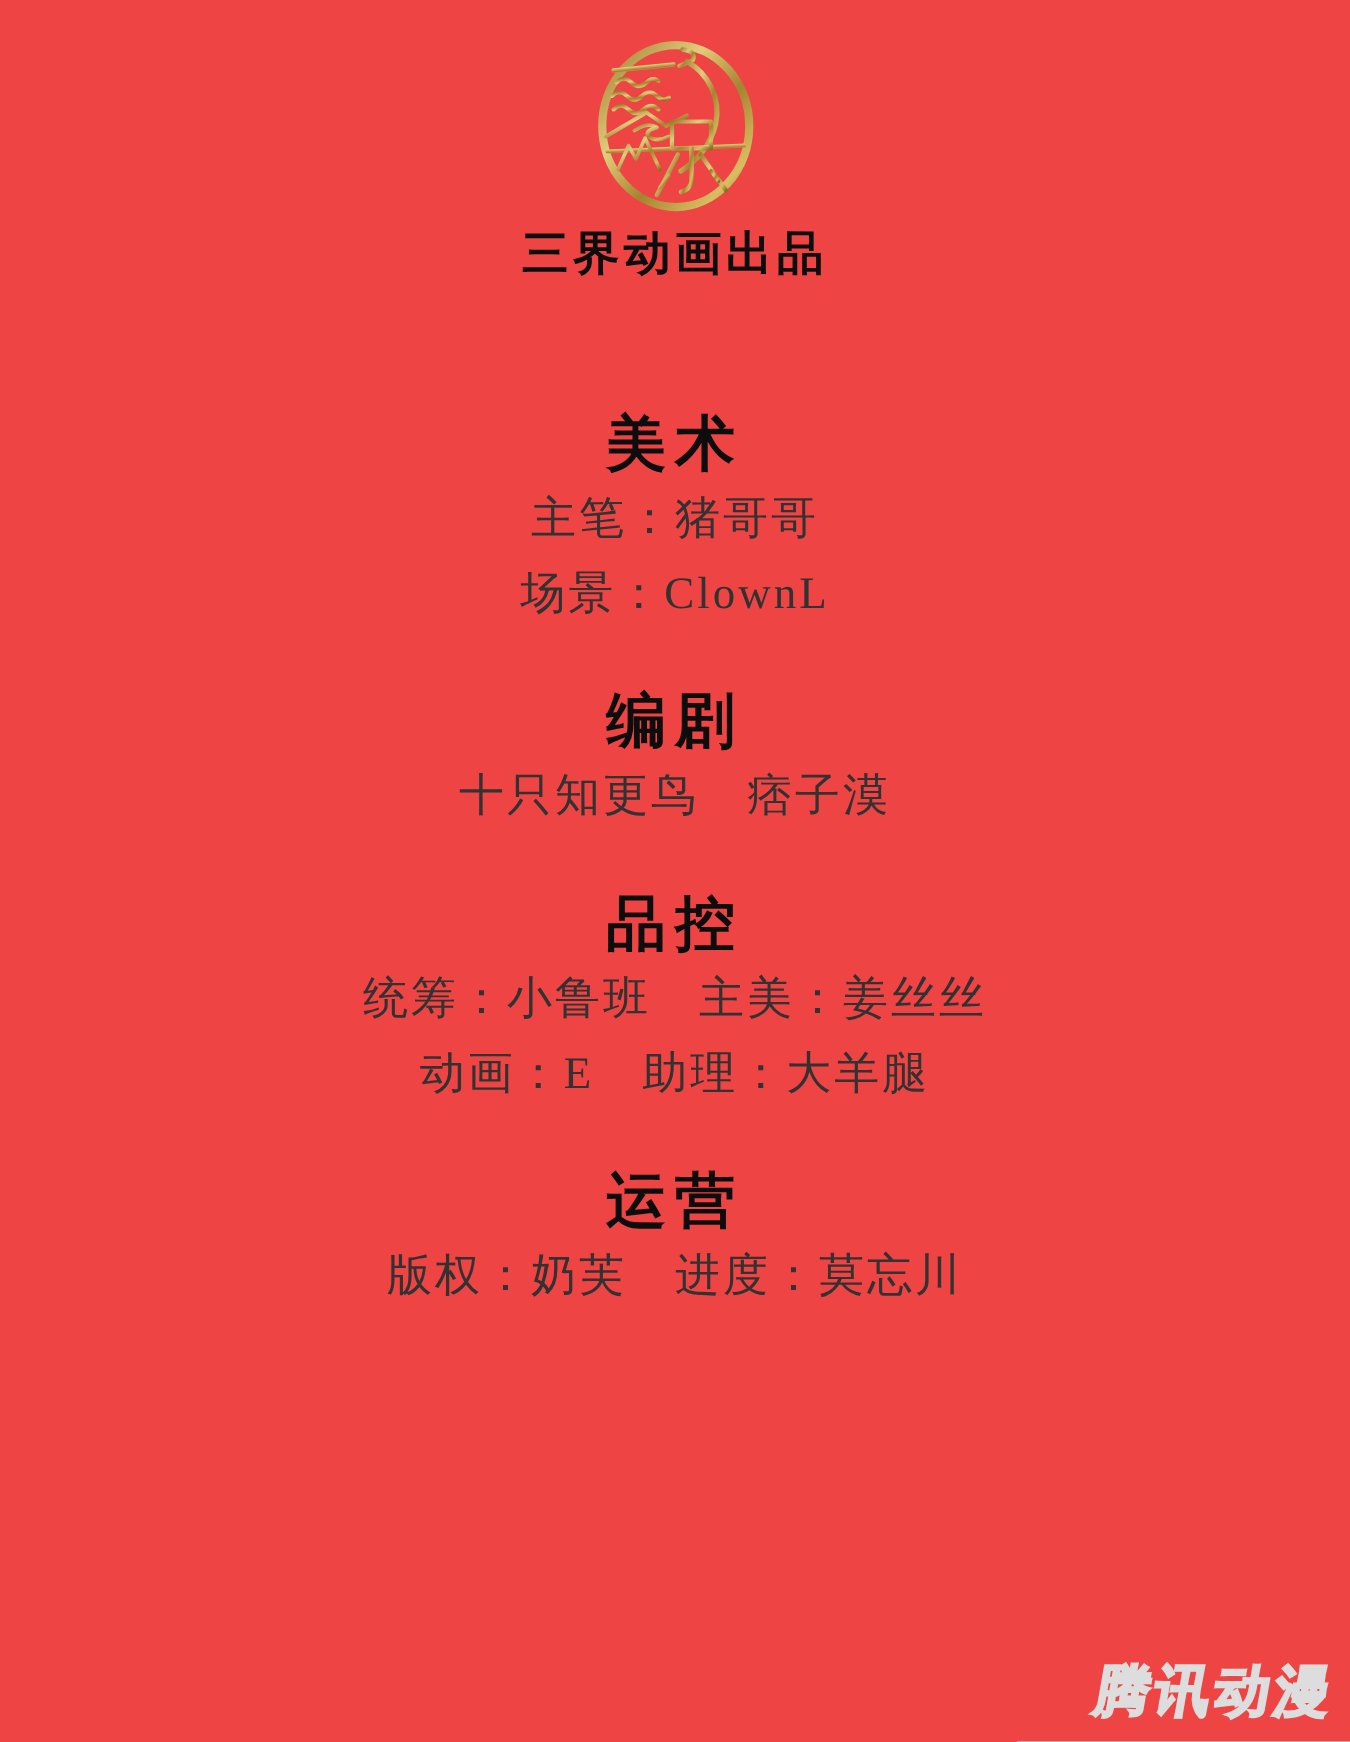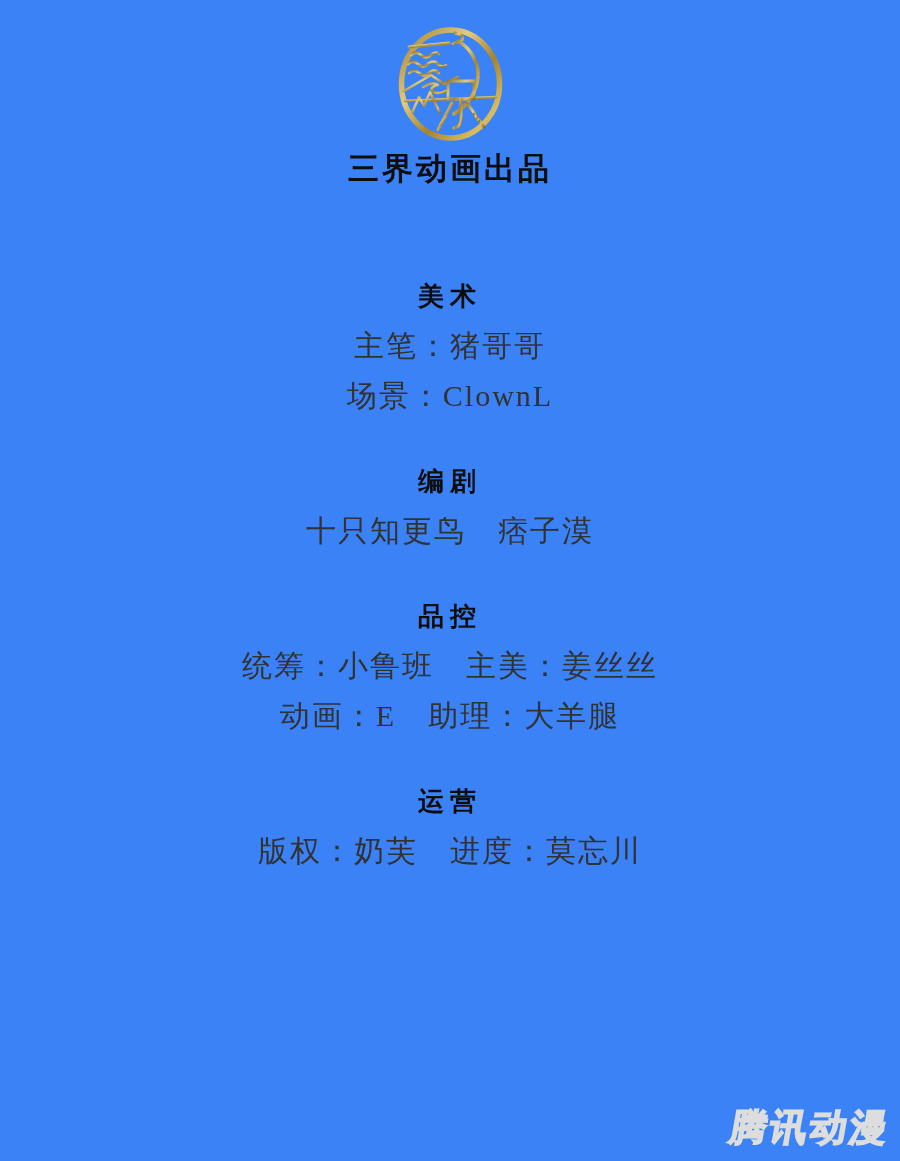--- a/index.html
+++ b/index.html
@@ -4,21 +4,21 @@
 <style>
   html, body {
     margin: 0;
     padding: 0;
     background: #ffffff;
   }
   .page {
     position: relative;
     width: 900px;
     height: 1161px;
-    background: #3b82f6;
+    background: #ef4444;
     overflow: hidden;
     font-family: "DejaVu Sans", "Liberation Sans", sans-serif;
   }
   .logo-wrap {
     position: absolute;
     top: 26px;
     left: 0;
     right: 0;
     display: flex;
     justify-content: center;
@@ -39,21 +39,21 @@
     position: absolute;
     top: 271px;
     left: 0;
     right: 0;
     text-align: center;
   }
   .credit-section { margin: 0; padding: 0; }
   .credit-section + .credit-section { margin-top: 35px; }
   .section-heading {
     margin: 0;
-    font-size: 26px;
+    font-size: 40px;
     font-weight: 800;
     letter-spacing: 6px;
     line-height: 50px;
     color: #0d0d0d;
     white-space: nowrap;
   }
   .credit-line {
     font-size: 30px;
     font-weight: 400;
     letter-spacing: 2px;

